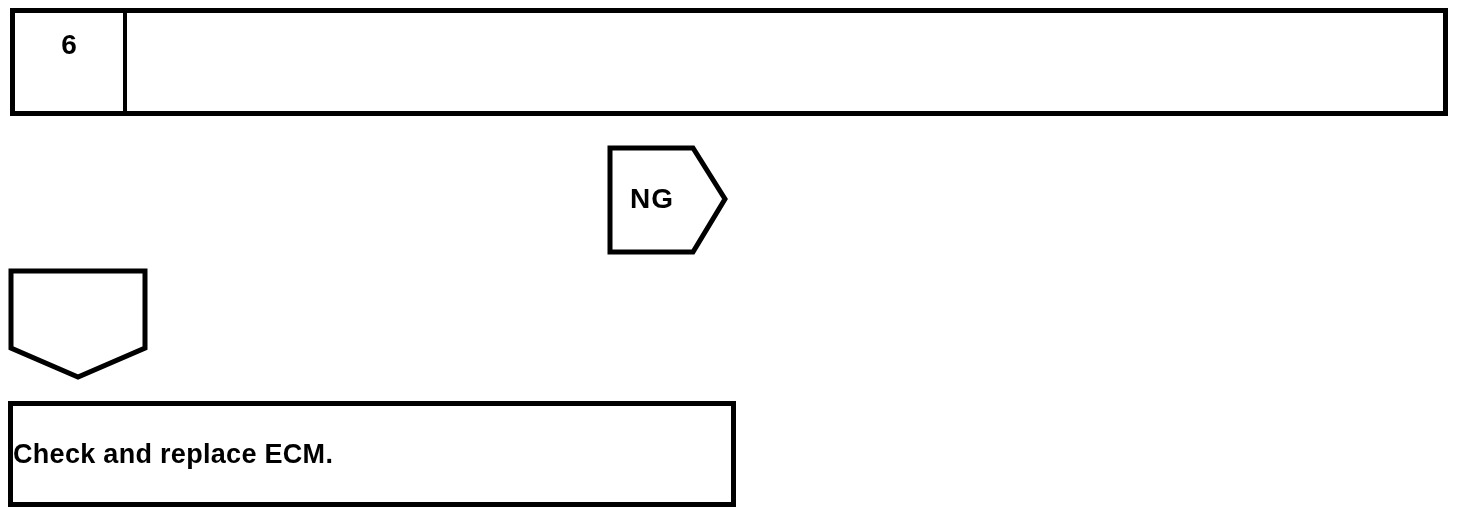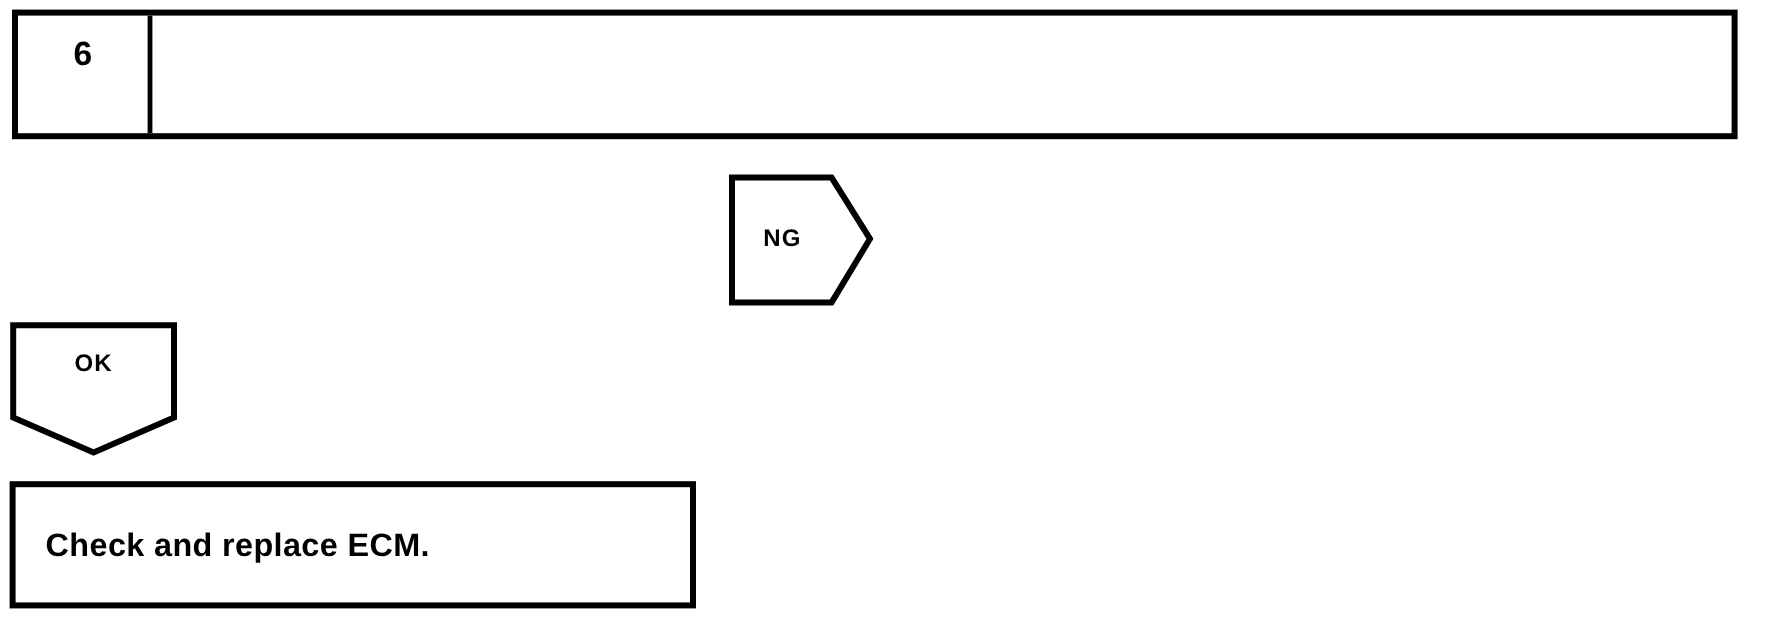--- a/index.html
+++ b/index.html
@@ -56,21 +56,21 @@
 
   
   .connector {
     position: absolute;
   }
   .connector svg {
     display: block;
   }
   .connector-label {
     position: absolute;
-    font-size: 20px;
+    font-size: 28px;
     letter-spacing: 1px;
   }
   .ng-connector {
     left: 606px;
     top: 145px;
     width: 122px;
     height: 110px;
   }
   .ng-connector .connector-label {
     left: 0;
@@ -106,23 +106,22 @@
   .ng-action-box {
     left: 735px;
     top: 142px;
     width: 715px;
     height: 108px;
     padding-left: 17px;
   }
   .ok-action-box {
     left: 8px;
     top: 401px;
-    width: 572px;
+    width: 728px;
     height: 106px;
-    padding-left: 25px;
   }
 </style>
 </head>
 <body>
 
 <div class="canvas">
 
   <div class="step-box">
     <div class="step-number-cell">
       <span>6</span>
@@ -134,20 +133,19 @@
       <polygon points="4,3 87,3 119,54 87,107 4,107" fill="#ffffff" stroke="#000000" stroke-width="5" stroke-linejoin="miter"></polygon>
     </svg>
     <span class="connector-label">NG</span>
   </div>
 
 
   <div class="connector ok-connector">
     <svg width="140" height="112" viewBox="0 0 140 112">
       <polygon points="3,3 137,3 137,80 70,109 3,80" fill="#ffffff" stroke="#000000" stroke-width="5" stroke-linejoin="miter"></polygon>
     </svg>
-    <span class="connector-label">OK</span>
   </div>
 
   <div class="action-box ok-action-box">
     <span>Check and replace ECM.</span>
   </div>
 
 </div>
 
 </body></html>

